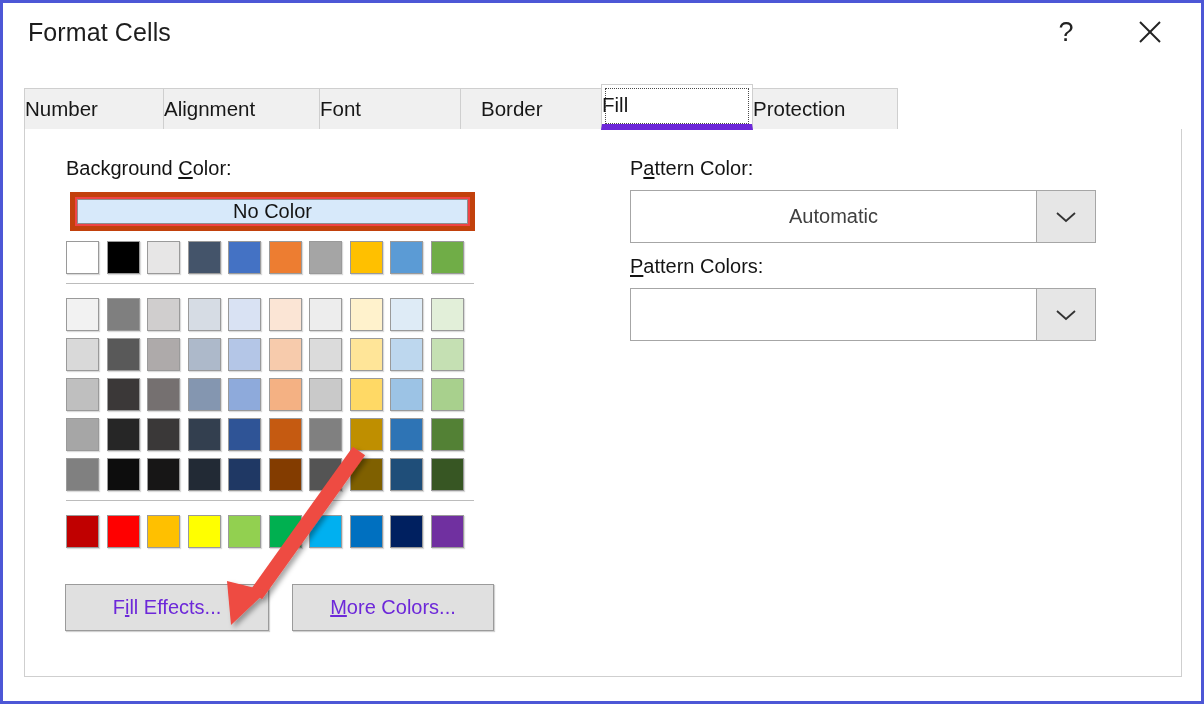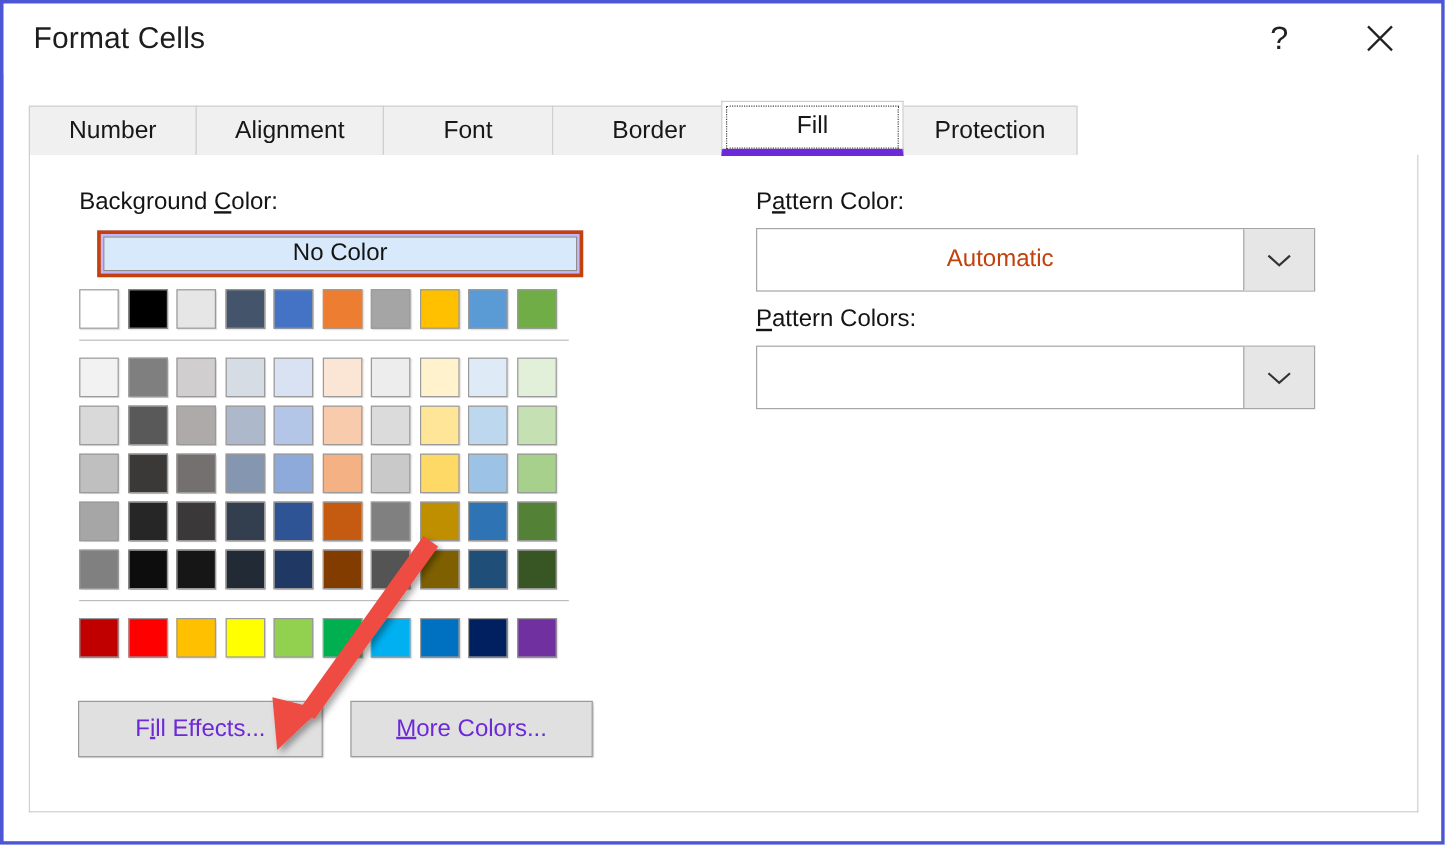--- a/index.html
+++ b/index.html
@@ -64,21 +64,21 @@
     align-items: flex-end;
   }
   .tab {
     height: 42px;
     background: #f0f0f0;
     border: 1px solid #cfcfcf;
     border-bottom: 1px solid #cfcfcf;
     margin-right: -1px;
     display: flex;
     align-items: center;
-    justify-content: center;
+    justify-content: flex-start;
     font-size: 20.5px;
     color: #171717;
     cursor: default;
     position: relative;
   }
   .tab.selected {
     background: #ffffff;
     height: 46px;
     border-bottom: 6px solid #6d28d9;
     z-index: 4;
@@ -112,24 +112,24 @@
     color: #141414;
     white-space: nowrap;
   }
   .section-label u { text-underline-offset: 2px; }
 
   
   #lbl-background { left: 41px; top: 28px; }
 
   #no-color-btn {
     position: absolute;
-    left: 56px; top: 63px;
+    left: 45px; top: 63px;
     width: 405px; height: 39px;
-    background: #c4b5fd;
-    border: 3px solid #c2410c;
+    background: #ef4444;
+    border: 5px solid #c2410c;
     padding: 2px;
     cursor: default;
   }
   #no-color-inner {
     width: 100%; height: 100%;
     border: 1px solid #8e8e8e;
     background: #d7e9fa;
     display: flex;
     align-items: center;
     justify-content: center;
@@ -195,21 +195,21 @@
     cursor: default;
   }
   #combo-pattern-color { top: 61px; }
   #combo-pattern-style { top: 159px; }
   .combo-value {
     flex: 1 1 auto;
     display: flex;
     align-items: center;
     justify-content: center;
     font-size: 20px;
-    color: #c2410c;
+    color: #404040;
   }
   .combo-arrow {
     width: 59px;
     background: #e6e6e6;
     border-left: 1px solid #a6a6a6;
     display: flex;
     align-items: center;
     justify-content: center;
   }
   .combo-arrow svg { display: block; }

